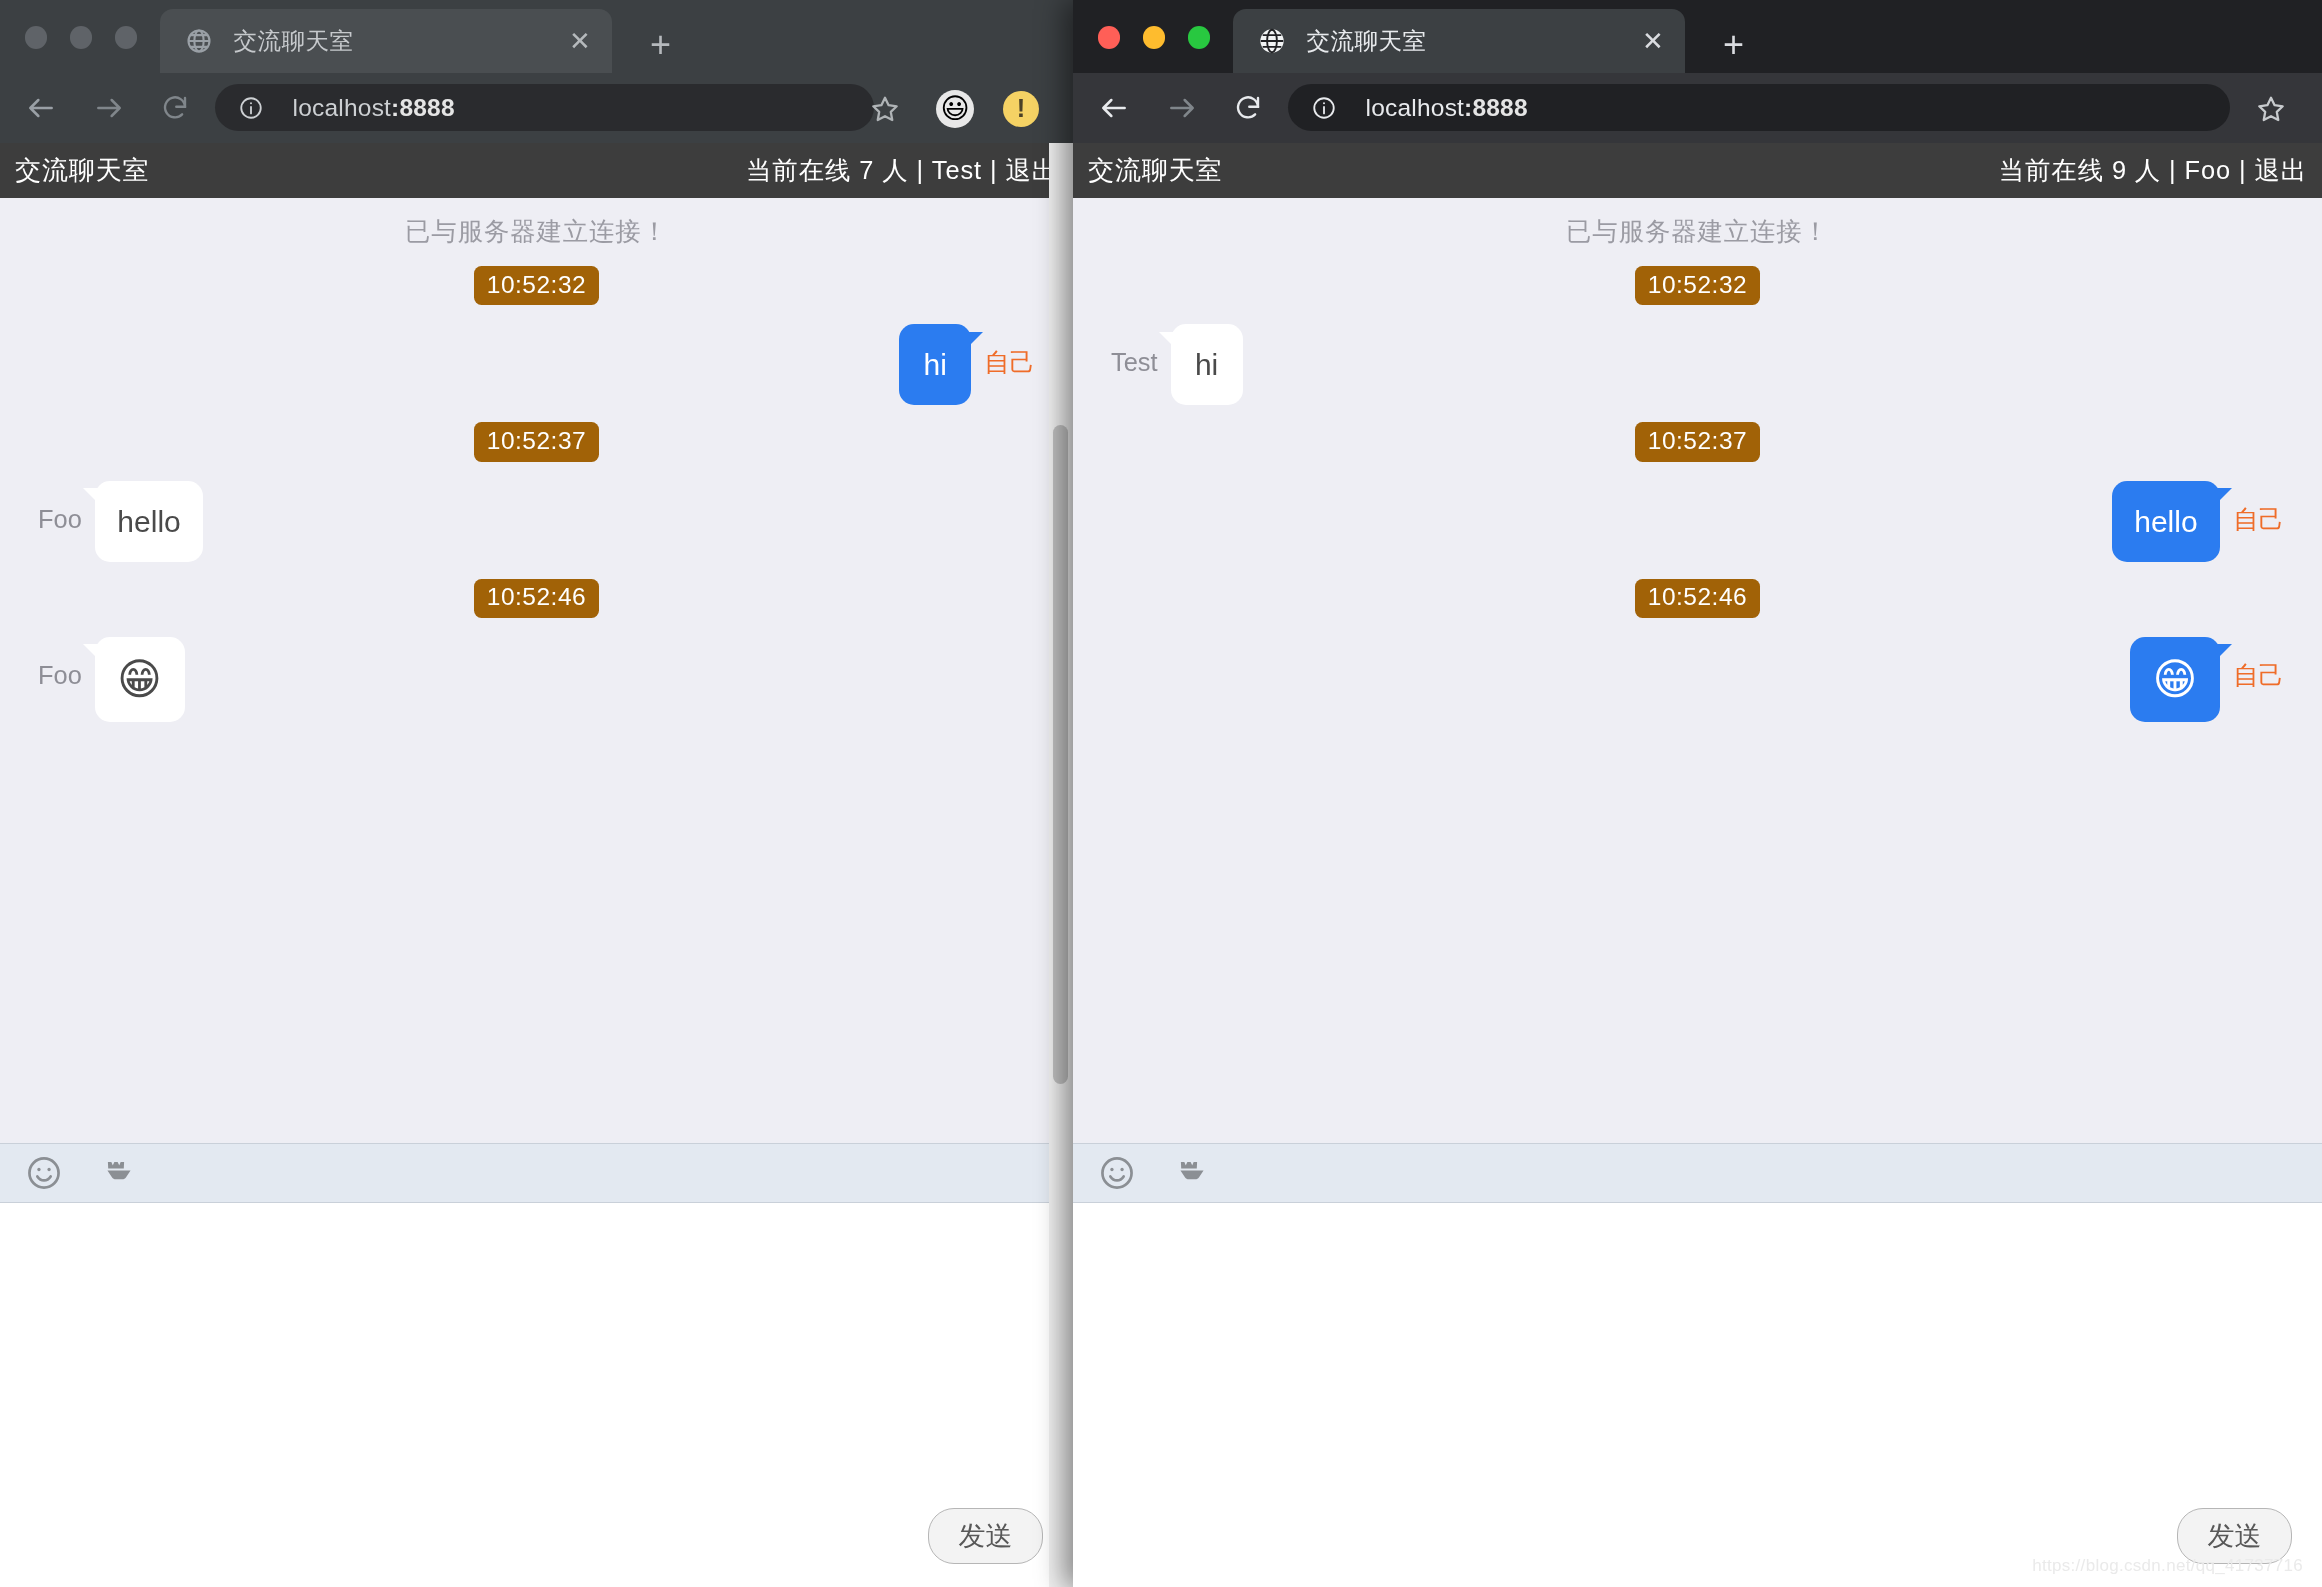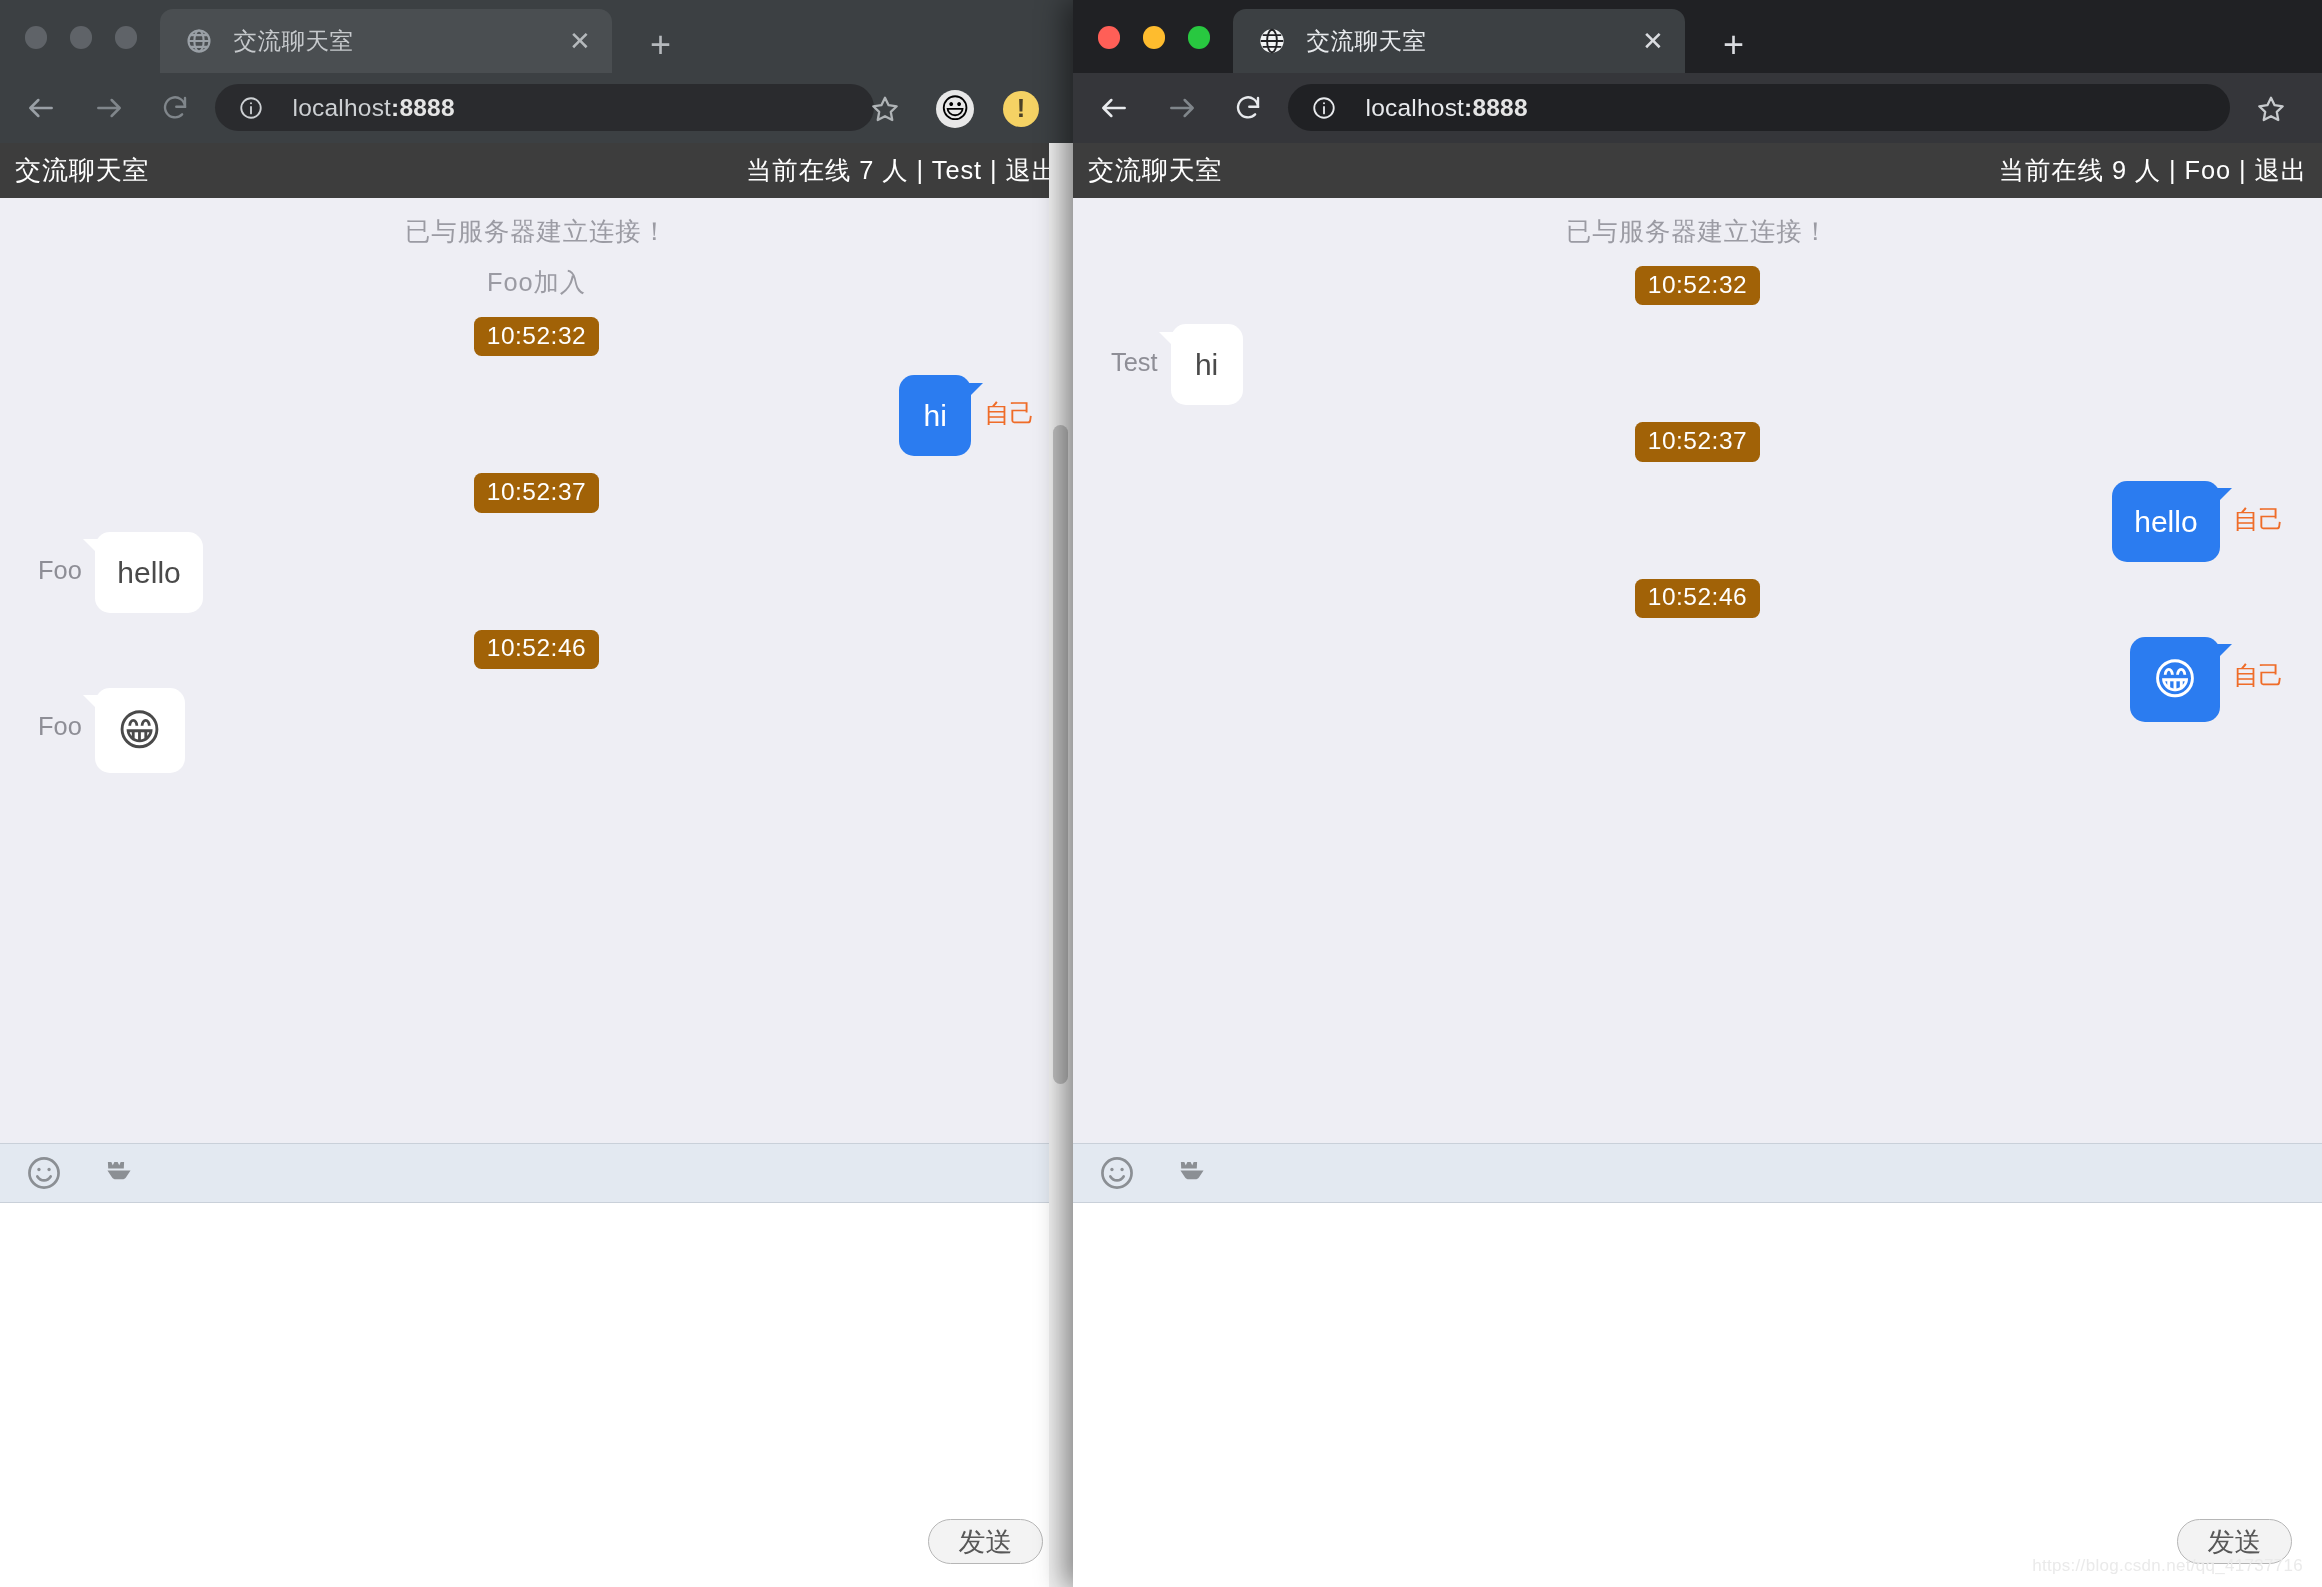--- a/index.html
+++ b/index.html
@@ -174,21 +174,21 @@
     height: 60px; background:#e3e9f1;
     border-top: 0.9px solid #c9d0d9; border-bottom: 0.9px solid #c9d0d9;
     display:flex; align-items:center; gap: 38px; padding-left: 24.5px;
   }
   .compose-icon { width: 38px; height: 38px; color:#8b8f94; }
   .compose-icon svg { display:block; }
 
   .compose-box { position:relative; background:#fff; }
   .send-btn {
     position:absolute; right: 30px; bottom: 21px;
-    width: 115px; height: 45px; border-radius: 26px;
+    width: 115px; height: 56px; border-radius: 26px;
     border: 0.9px solid #b6b6b6; background:#f3f3f3;
     color:#585858; font-size: 27px;
     display:flex; align-items:center; justify-content:center;
     font-family:"Liberation Sans","DejaVu Sans",sans-serif;
   }
 
   .watermark {
     position:absolute; right: 19px; bottom: 9px;
     font-size: 17px; color:#eaeaea; letter-spacing:0.3px;
   }
@@ -282,21 +282,20 @@
 
     <div class="page" style="height:1444px;">
       <div class="app-header">
         <span class="app-title">交流聊天室</span>
         <span class="app-status">当前在线 7 人 | Test | 退出</span>
       </div>
 
       <div class="chat-area" style="height:945px;">
         <div id="msgs-left">
             <div class="sys-msg">已与服务器建立连接！</div>
-            <div class="sys-msg">Foo加入</div>
             <div class="time-row"><span class="time-badge">10:52:32</span></div>
             <div class="msg-row right">
               <div class="bubble self">
                 <span>hi</span>
               </div>
               <span class="nick self">自己</span>
             </div>
             <div class="time-row"><span class="time-badge">10:52:37</span></div>
             <div class="msg-row left">
               <span class="nick">Foo</span>

